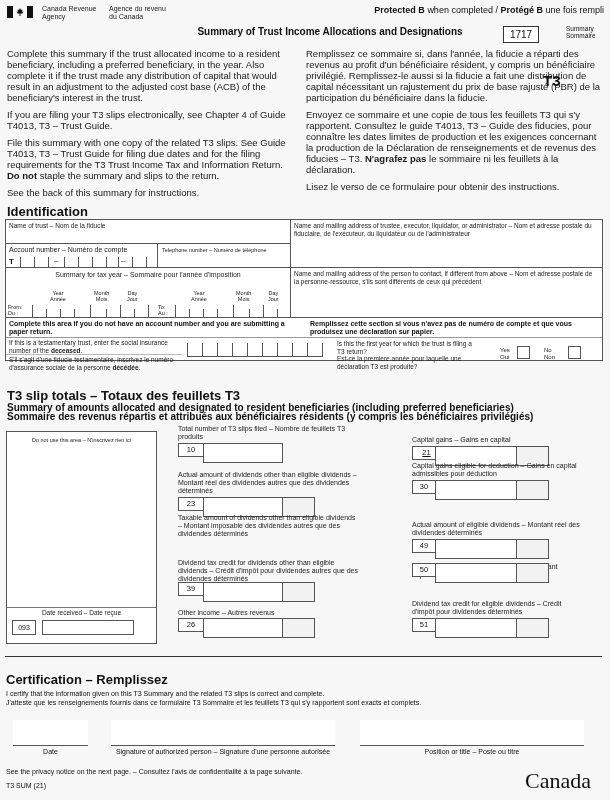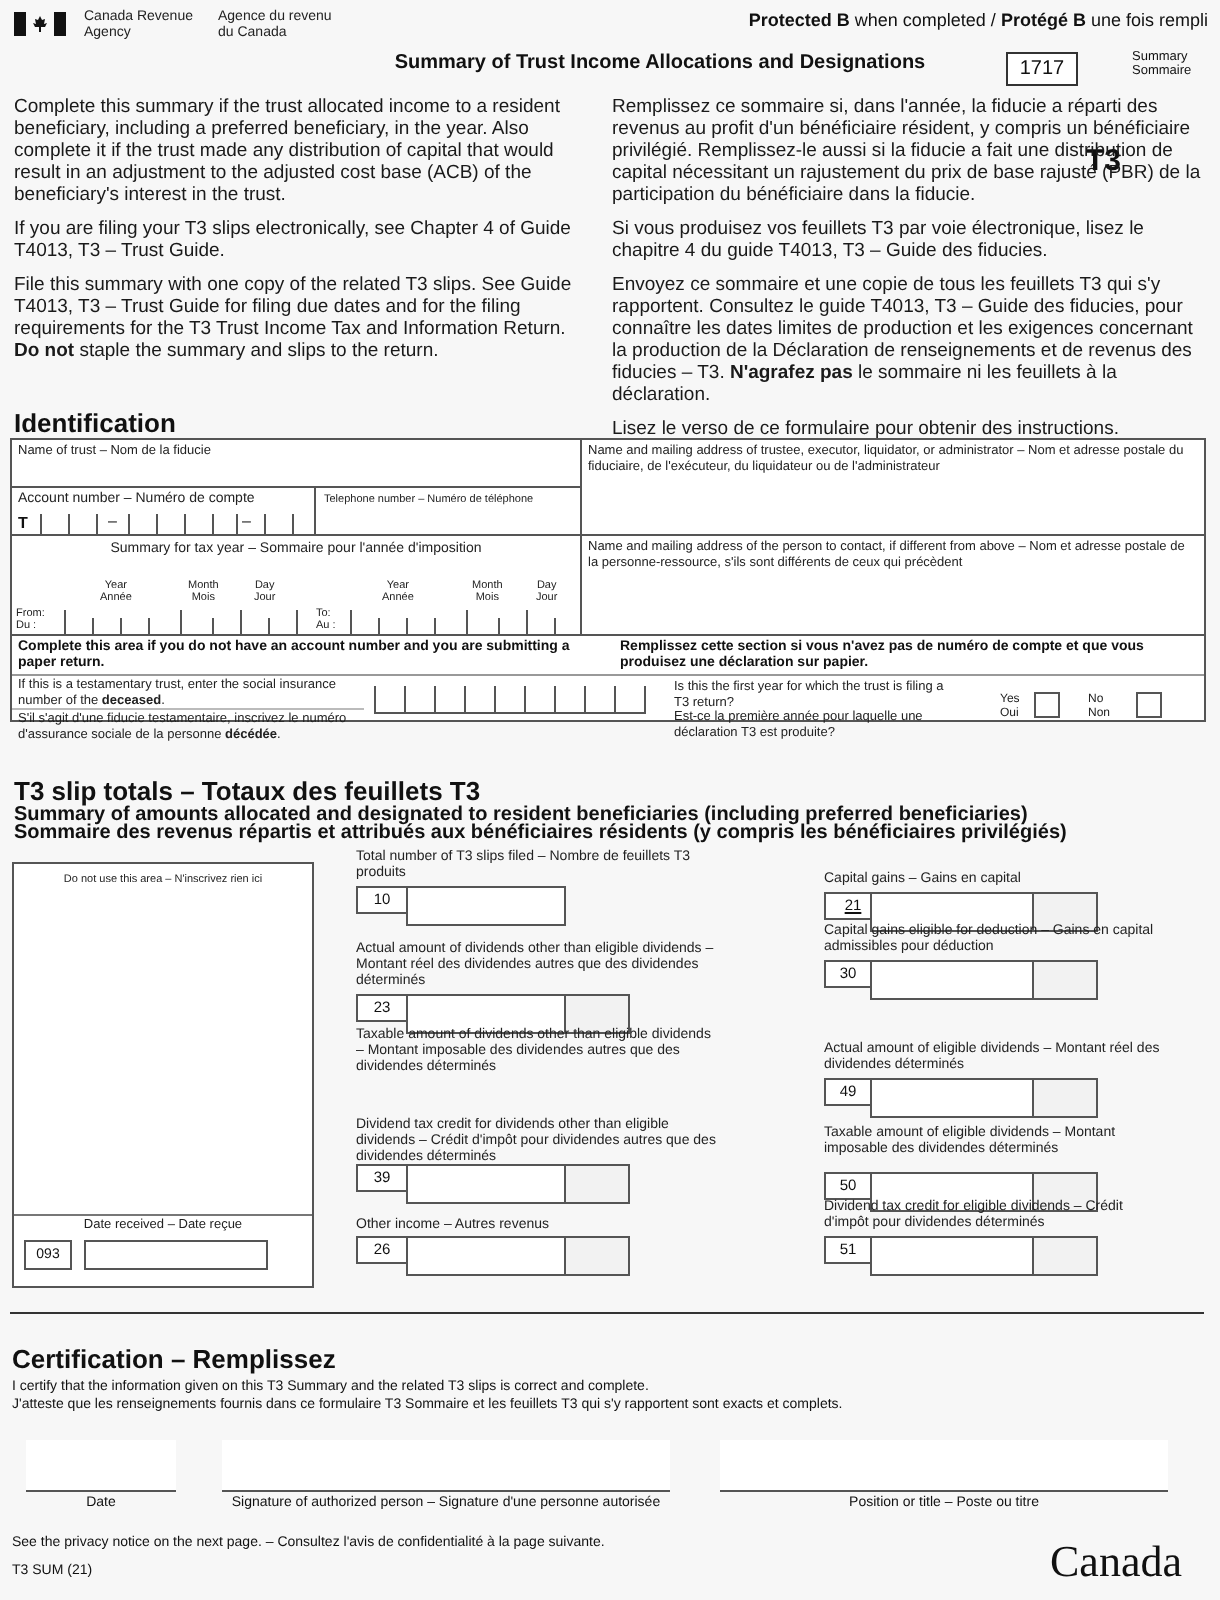--- a/index.html
+++ b/index.html
@@ -55,24 +55,24 @@
 <div class="abs t3big">T3</div>
 <div class="abs summ">
   <div>Summary</div>
     <div>Sommaire</div>
 </div>
 
 <div class="abs para" style="left:7px;top:48px;width:285px;">
   <p>Complete this summary if the trust allocated income to a resident beneficiary, including a preferred beneficiary, in the year. Also complete it if the trust made any distribution of capital that would result in an adjustment to the adjusted cost base (ACB) of the beneficiary's interest in the trust.</p>
   <p>If you are filing your T3 slips electronically, see Chapter 4 of Guide T4013, T3 – Trust Guide.</p>
   <p><span>File this summary with one copy of the related T3 slips. See Guide T4013, T3 – Trust Guide for filing due dates and for the filing requirements for the T3 Trust Income Tax and Information Return.</span> <b>Do not</b> <span>staple the summary and slips to the return.</span></p>
+  <p>See the back of this summary for instructions.</p>
 </div>
 <div class="abs para" style="left:306px;top:48px;width:300px;">
   <p>Remplissez ce sommaire si, dans l'année, la fiducie a réparti des revenus au profit d'un bénéficiaire résident, y compris un bénéficiaire privilégié. Remplissez-le aussi si la fiducie a fait une distribution de capital nécessitant un rajustement du prix de base rajusté (PBR) de la participation du bénéficiaire dans la fiducie.</p>
-  <p>Si vous produisez vos feuillets T3 par voie électronique, lisez le chapitre 4 du guide T4013, T3 – Guide des fiducies.</p>
   <p><span>Envoyez ce sommaire et une copie de tous les feuillets T3 qui s'y rapportent. Consultez le guide T4013, T3 – Guide des fiducies, pour connaître les dates limites de production et les exigences concernant la production de la Déclaration de renseignements et de revenus des fiducies – T3.</span> <b>N'agrafez pas</b> <span>le sommaire ni les feuillets à la déclaration.</span></p>
   <p>Lisez le verso de ce formulaire pour obtenir des instructions.</p>
 </div>
 
 <div class="abs h-section" style="left:7px;top:204px;">Identification</div>
 
 <div class="abs" style="left:5px;top:219px;width:598px;height:142px;border:1px solid #555;background:#fff;">
 
   <div class="abs" style="left:0;top:0;width:285px;height:24px;border-right:1px solid #555;border-bottom:1px solid #555;">
     <div class="lbl" style="padding:2px 3px;">Name of trust – Nom de la fiducie</div>
@@ -266,21 +266,21 @@
 <div class="abs" style="left:412px;top:521px;width:190px;">
   <div class="amtlabel" style="width:170px;">Actual amount of eligible dividends – Montant réel des dividendes déterminés</div>
   <div class="abs" style="left:0;top:18px;width:150px;height:20px;">
     <div class="code" style="width:24px;">49</div>
     <div class="amt" style="left:23px;width:82px;"></div>
     <div class="cents" style="left:104px;width:33px;"></div>
   </div>
 </div>
 <div class="abs" style="left:412px;top:563px;width:190px;">
   <div class="amtlabel" style="width:170px;">Taxable amount of eligible dividends – Montant imposable des dividendes déterminés</div>
-  <div class="abs" style="left:0;top:23px;width:150px;height:20px;">
+  <div class="abs" style="left:0;top:0;width:150px;height:20px;">
     <div class="code" style="width:24px;">50</div>
     <div class="amt" style="left:23px;width:82px;"></div>
     <div class="cents" style="left:104px;width:33px;"></div>
   </div>
 </div>
 <div class="abs" style="left:412px;top:600px;width:190px;">
   <div class="amtlabel" style="width:170px;">Dividend tax credit for eligible dividends – Crédit d'impôt pour dividendes déterminés</div>
   <div class="abs" style="left:0;top:18px;width:150px;height:20px;padding-left:24px;">
     <div class="code" style="width:24px;">51</div>
     <div class="amt" style="left:23px;width:82px;"></div>

